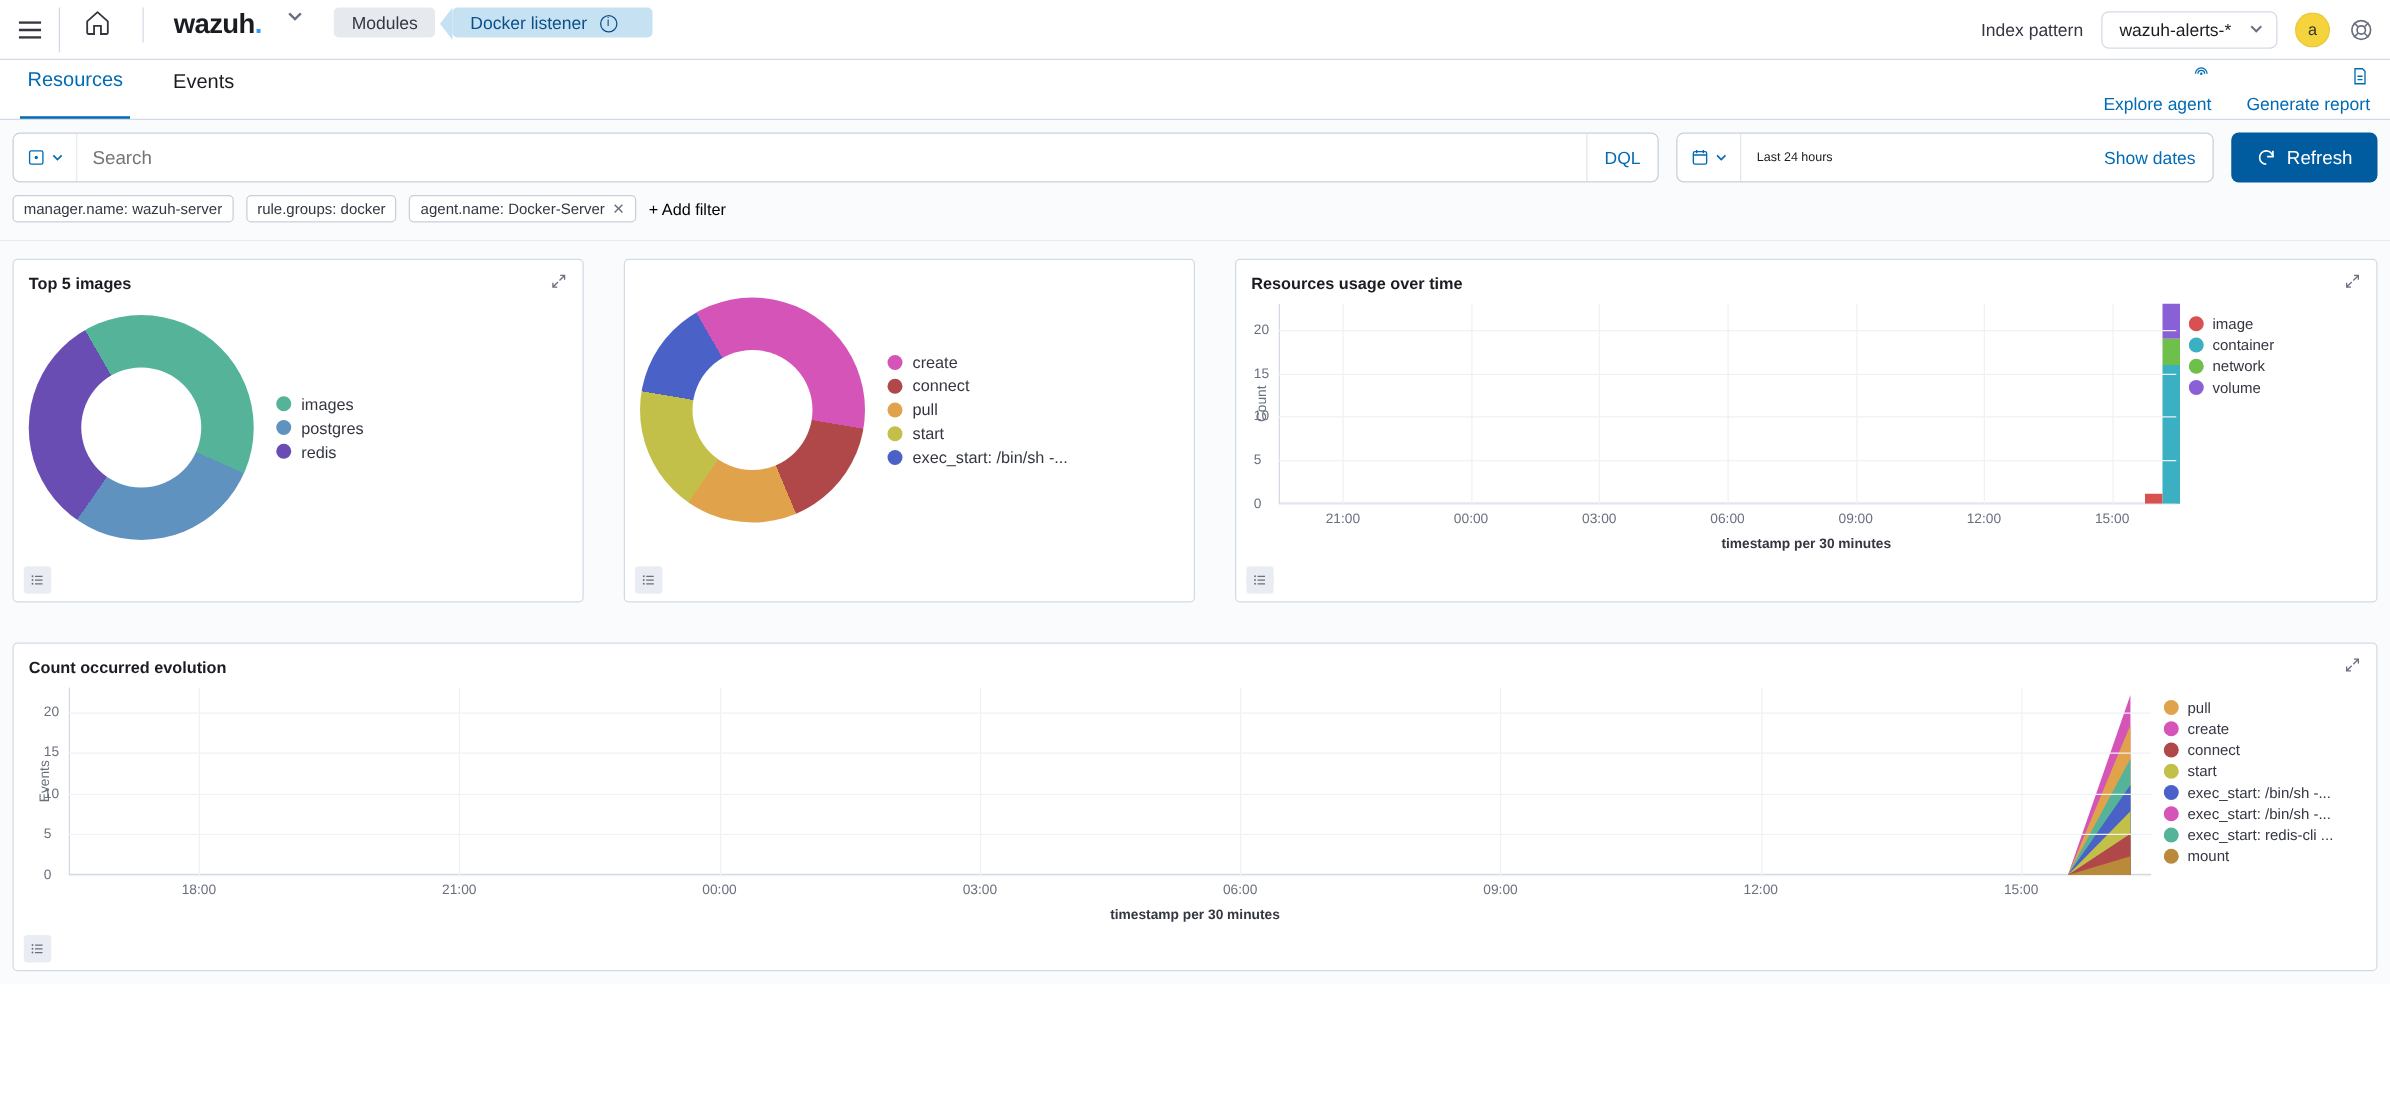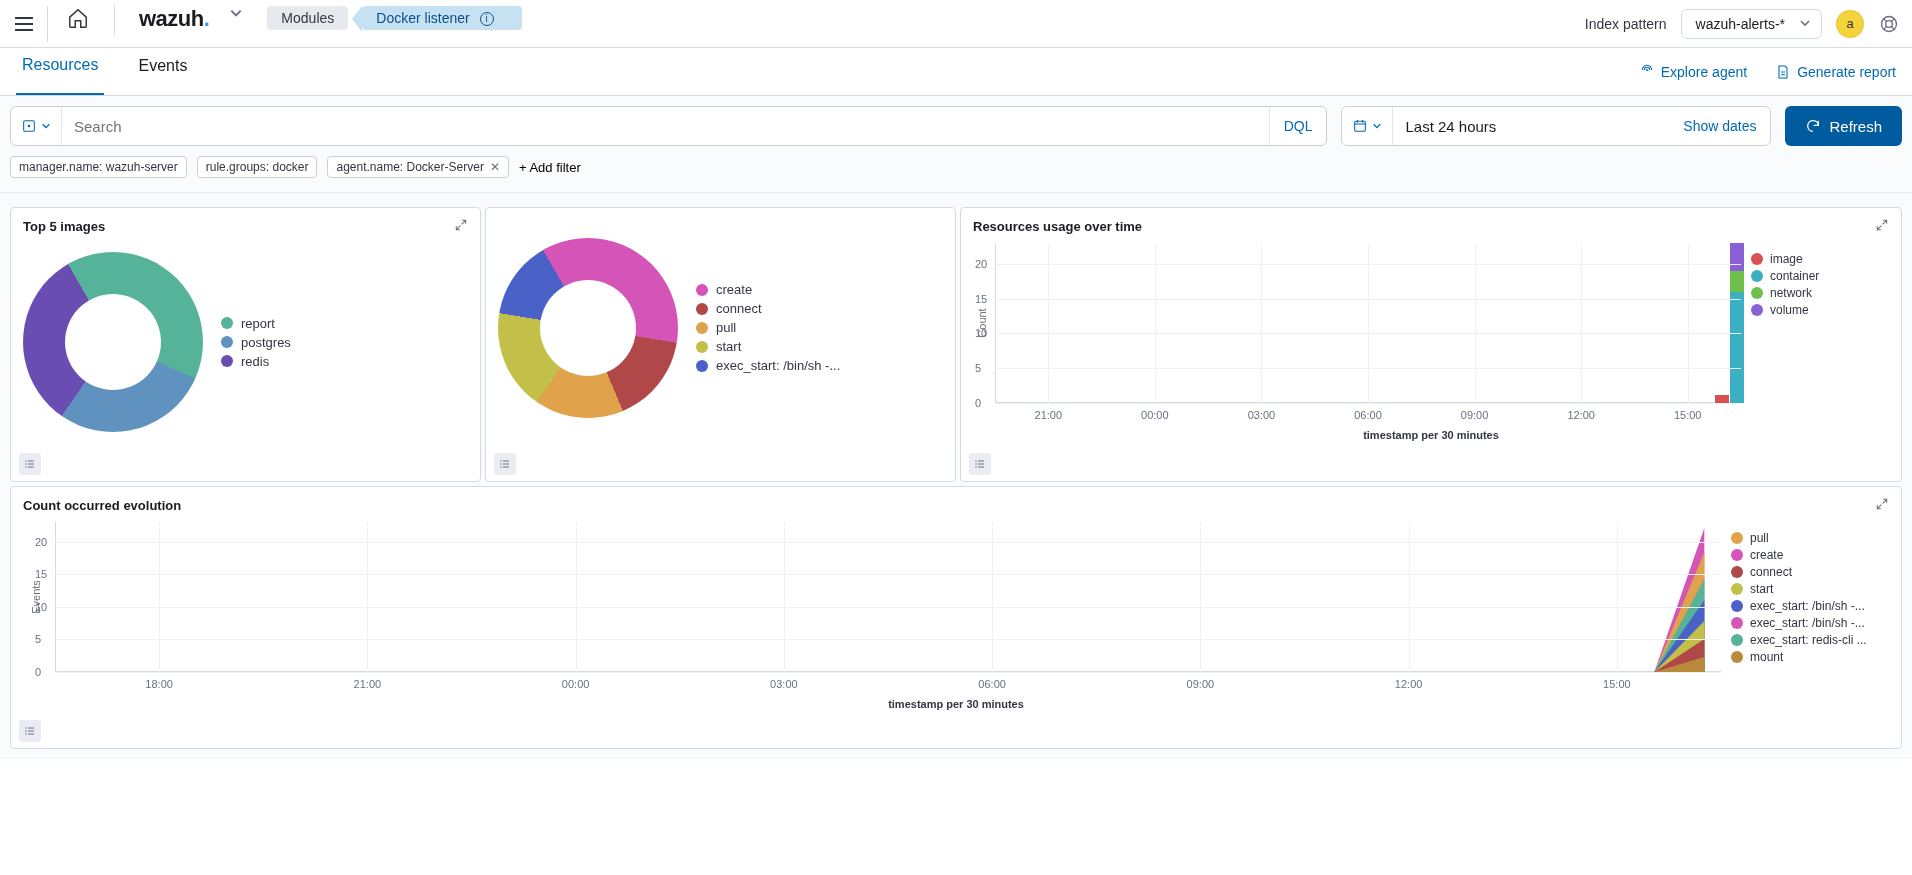--- a/index.html
+++ b/index.html
@@ -24,42 +24,42 @@
   .index-dropdown { border: 1px solid #d3dae6; border-radius: 6px; padding: 6px 36px 6px 14px; position: relative; cursor: pointer; min-width: 140px; }
   .index-dropdown .chev { position: absolute; right: 10px; top: 50%; transform: translateY(-50%); color: #69707d; }
   .avatar { width: 28px; height: 28px; border-radius: 50%; background: #f5d33d; color: #333; display: flex; align-items: center; justify-content: center; font-size: 13px; cursor: pointer; border: 1px solid rgba(0,0,0,0.05); }
   .help-icon { width: 22px; height: 22px; display: flex; align-items: center; justify-content: center; color: #69707d; cursor: pointer; }
 
   
   .tabs-row { display: flex; align-items: center; height: 48px; padding: 0 16px; border-bottom: 1px solid #d3dae6; }
   .tab { padding: 0 6px 12px 6px; margin-right: 28px; cursor: pointer; color: #1a1c21; height: 100%; display: flex; align-items: center; font-size: 16px; }
   .tab.active { color: #006bb4; border-bottom: 2px solid #006bb4; font-weight: 500; }
   .tabs-actions { margin-left: auto; display: flex; gap: 28px; align-items: center; }
-  .link-action { color: #006bb4; cursor: pointer; display: flex; align-items: flex-end; gap: 6px; font-size: 14px; }
+  .link-action { color: #006bb4; cursor: pointer; display: flex; align-items: flex-end; gap: 6px; font-size: 14px; flex-direction: column; }
 
   
   .querybar { display: flex; gap: 14px; padding: 10px 10px 0 10px; background: #fafbfd; }
   .search-wrap { flex: 1; display: flex; border: 1px solid #c9cfd9; border-radius: 6px; background: #fff; height: 40px; overflow: hidden; }
   .search-prefix { display: flex; align-items: center; gap: 4px; padding: 0 10px; border-right: 1px solid #e1e5ec; color: #006bb4; cursor: pointer; }
   .search-input { flex: 1; border: none; outline: none; padding: 0 12px; font-size: 15px; }
   .dql { display: flex; align-items: center; padding: 0 14px; border-left: 1px solid #e1e5ec; color: #006bb4; cursor: pointer; }
   .date-wrap { display: flex; border: 1px solid #c9cfd9; border-radius: 6px; background: #fff; height: 40px; overflow: hidden; flex: 0 0 430px; }
   .date-prefix { display: flex; align-items: center; gap: 4px; padding: 0 10px; border-right: 1px solid #e1e5ec; color: #006bb4; cursor: pointer; }
-  .date-label { flex: 1; display: flex; align-items: center; padding: 0 12px; font-size: 15px; }
+  .date-label { flex: 1; display: flex; align-items: center; padding: 0 12px; font-size: 10px; }
   .show-dates { display: flex; align-items: center; padding: 0 14px; color: #006bb4; cursor: pointer; }
   .refresh-btn { background: #005b9f; color: #fff; border: none; border-radius: 6px; height: 40px; padding: 0 20px; font-size: 15px; font-weight: 500; cursor: pointer; display: flex; align-items: center; gap: 8px; }
 
   
   .filterbar { display: flex; align-items: center; gap: 10px; padding: 10px 10px 14px 10px; background: #fafbfd; border-bottom: 1px solid #e7ebf0; }
   .filter-pill { border: 1px solid #c9cfd9; border-radius: 4px; padding: 3px 8px; font-size: 12px; color: #343741; background: #fff; display: flex; align-items: center; gap: 6px; }
   .filter-pill .x { cursor: pointer; color: #69707d; }
   .add-filter { color: #000000; cursor: pointer; font-size: 13px; }
 
   
-  .grid { display: grid; grid-template-columns: 1fr 1fr 2fr; gap: 4px; padding: 14px 10px 10px 10px; background: #fafbfd; }
+  .grid { display: grid; grid-template-columns: 1fr 1fr 2fr; gap: 32px; padding: 14px 10px 10px 10px; background: #fafbfd; }
   .panel { background: #fff; border: 1px solid #d3dae6; border-radius: 4px; position: relative; display: flex; flex-direction: column; }
   .panel.full { grid-column: 1 / -1; }
   .panel-header { display: flex; align-items: center; padding: 10px 12px 2px 12px; }
   .panel-title { font-weight: 700; font-size: 13px; }
   .expand-icon { margin-left: auto; cursor: pointer; color: #69707d; }
   .panel-body { flex: 1; display: flex; }
   .panel-footer { padding: 6px 8px; }
   .legend-toggle { width: 22px; height: 22px; background: #e9edf3; border-radius: 3px; display: flex; align-items: center; justify-content: center; color: #69707d; cursor: pointer; }
 
   
@@ -223,21 +223,21 @@
             <path d="M4 20l7-7M20 4l-7 7M14 4h6v6M10 20H4v-6" fill="none" stroke="#69707d" stroke-width="1.8"></path>
           </svg>
       </div>
     </div>
     <div class="panel-body">
       <div class="donut-wrap">
         <div class="donut" id="donut-0" style="background: conic-gradient(from -30deg, rgb(84, 179, 153) 0deg, rgb(84, 179, 153) 144deg, rgb(96, 146, 192) 144deg, rgb(96, 146, 192) 244.8deg, rgb(106, 77, 179) 244.8deg, rgb(106, 77, 179) 360deg);"></div>
         <ul class="legend-list" id="legend-0">
             <li>
               <span class="dot" style="background:#54b399"></span>
-              <span>report</span>
+              <span>images</span>
             </li>
             <li>
               <span class="dot" style="background:#6092c0"></span>
               <span>postgres</span>
             </li>
             <li>
               <span class="dot" style="background:#6a4db3"></span>
               <span>redis</span>
             </li>
           </ul>

